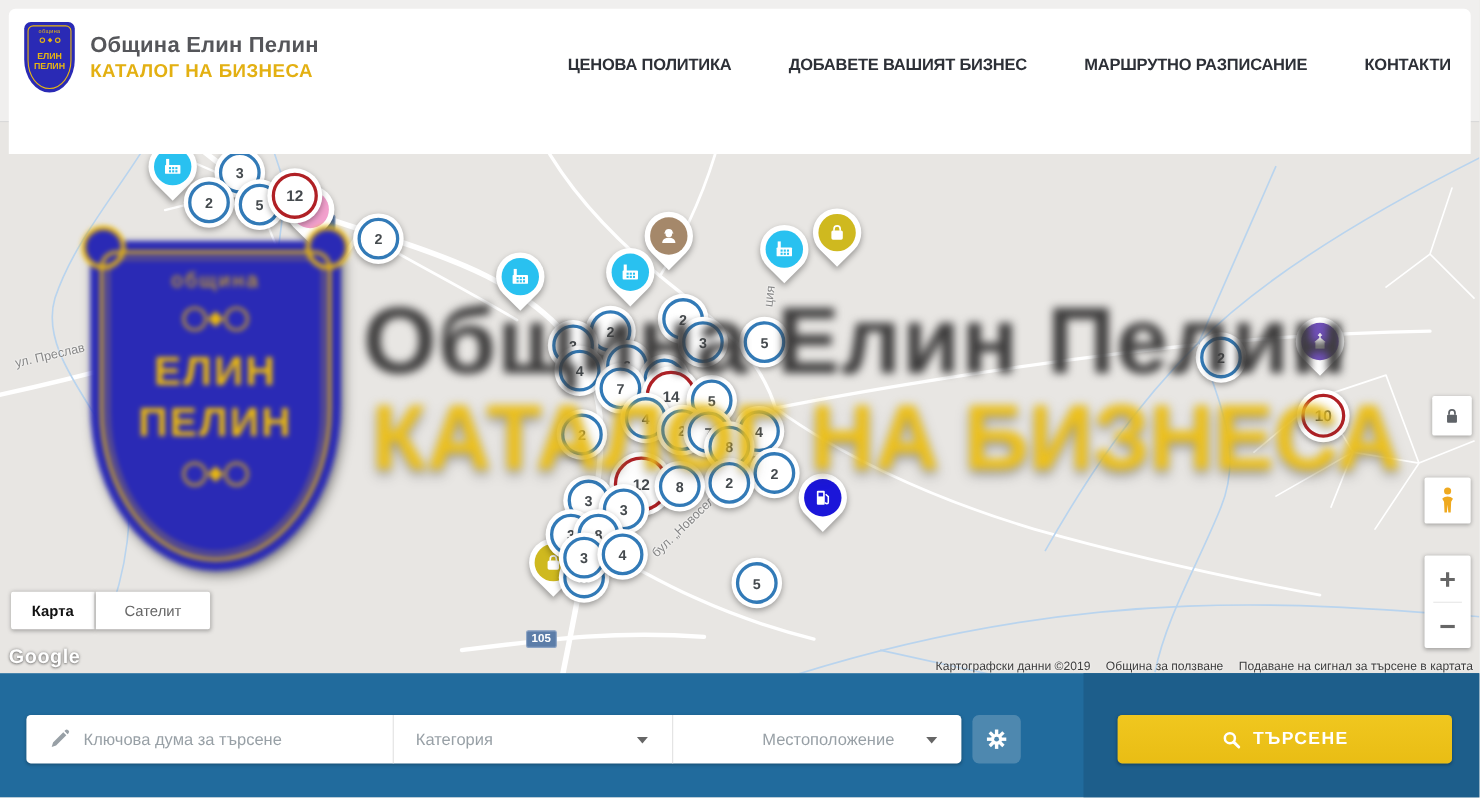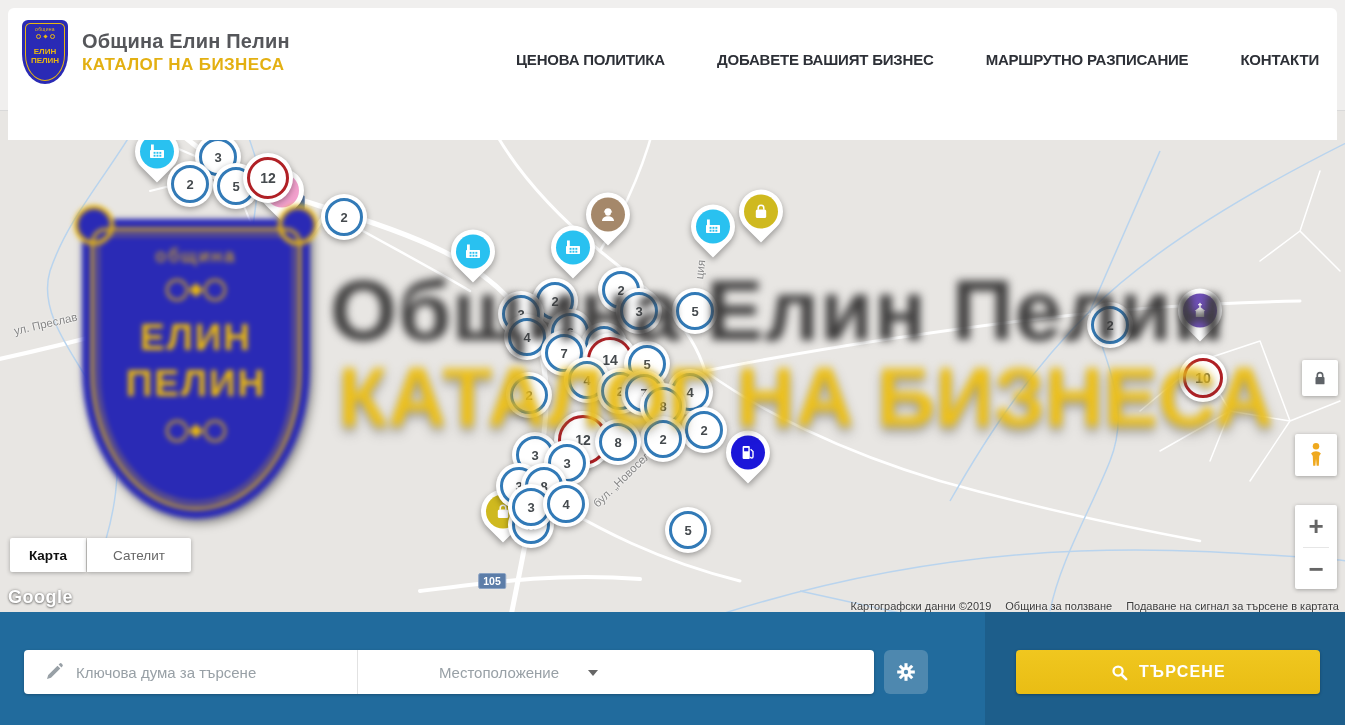--- a/index.html
+++ b/index.html
@@ -538,20 +538,24 @@
     <div class="bar-right"></div>
     <div class="search-form">
       <div class="sf-section sf-keyword">
         <span class="pencil">
           <svg width="20" height="20" viewBox="0 0 20 20">
             <path fill="#98a0a6" d="M3,17l1.2-4L13.5,3.7l2.8,2.8L7,15.8z M14.6,2.6l0.9-0.9a1.6,1.6 0 0 1 2.3,0l0.5,0.5a1.6,1.6 0 0 1 0,2.3l-0.9,0.9z"></path>
           </svg>
         </span>
         <input type="text" placeholder="Ключова дума за търсене" style="">
       </div>
+      <div class="sf-section sf-select sf-category">
+        <span class="lbl">Категория</span>
+        <span class="caret"></span>
+      </div>
       <div class="sf-section sf-select sf-location">
         <span class="lbl">Местоположение</span>
         <span class="caret"></span>
       </div>
     </div>
     <button class="gear-btn">
       <svg width="22" height="22" viewBox="0 0 20 20">
         <g fill="#fff">
           <rect x="8.6" y="2" width="2.8" height="16"></rect>
           <rect x="8.6" y="2" width="2.8" height="16" transform="rotate(45 10 10)"></rect>

